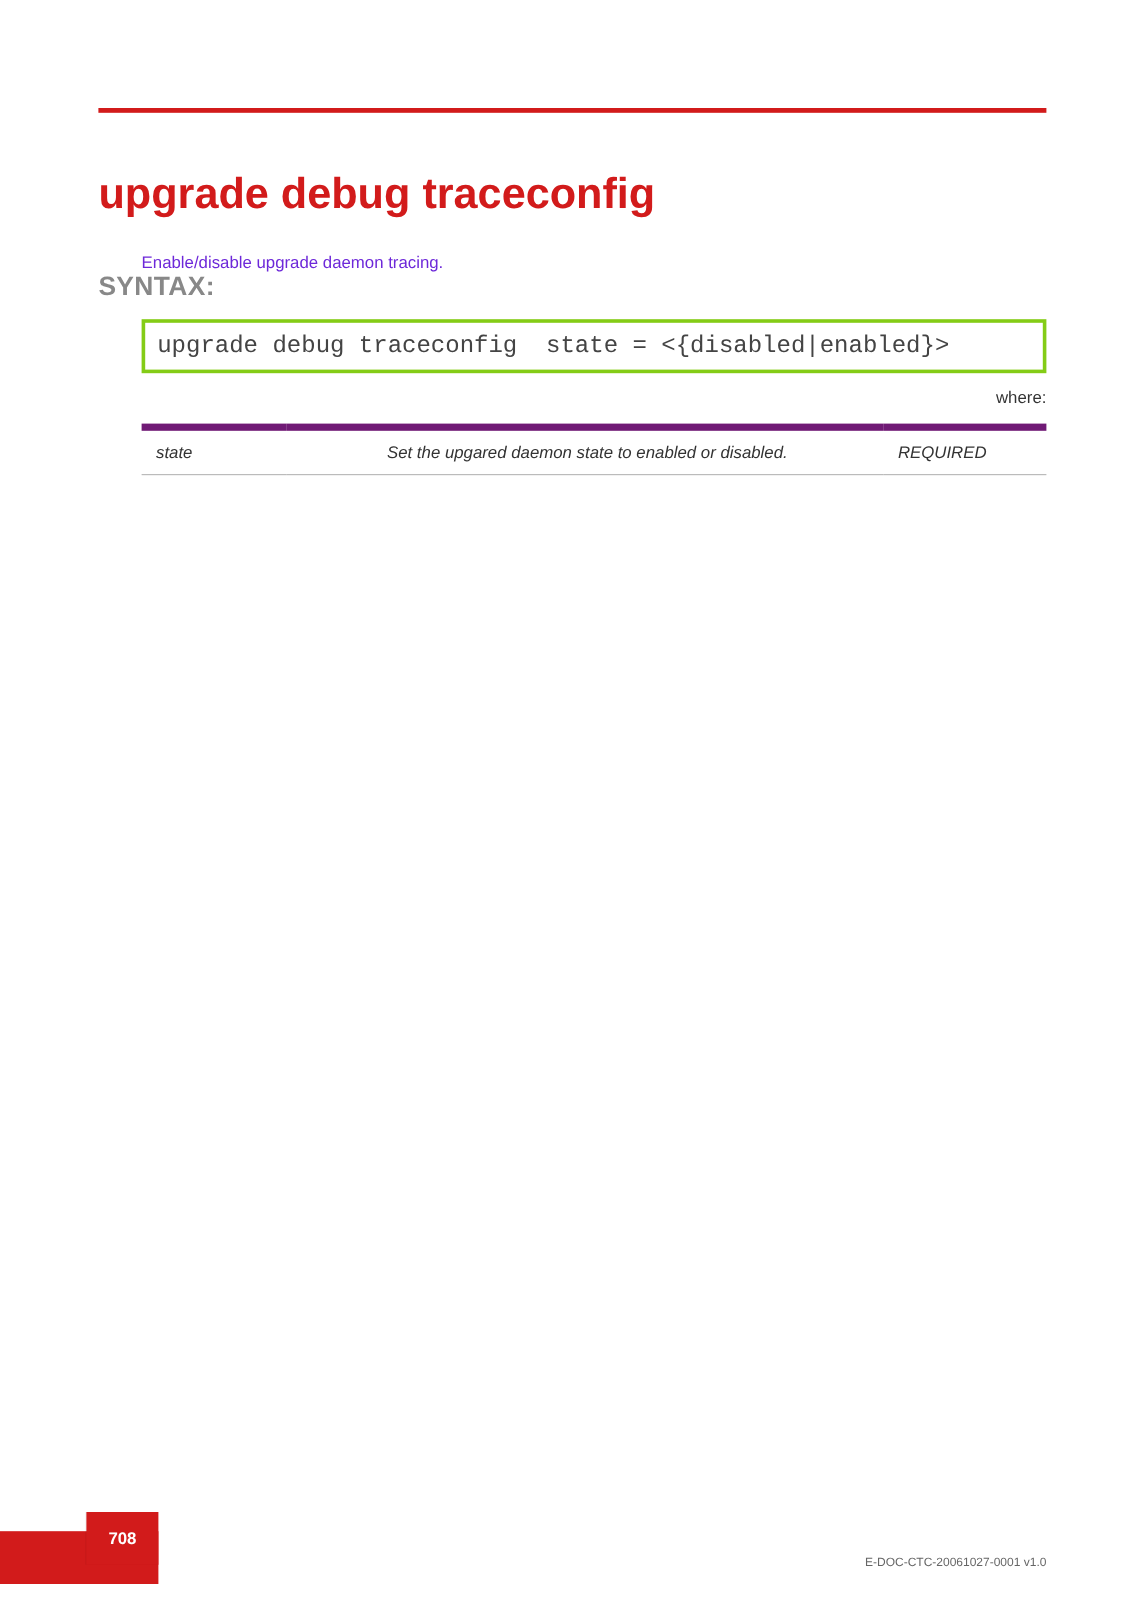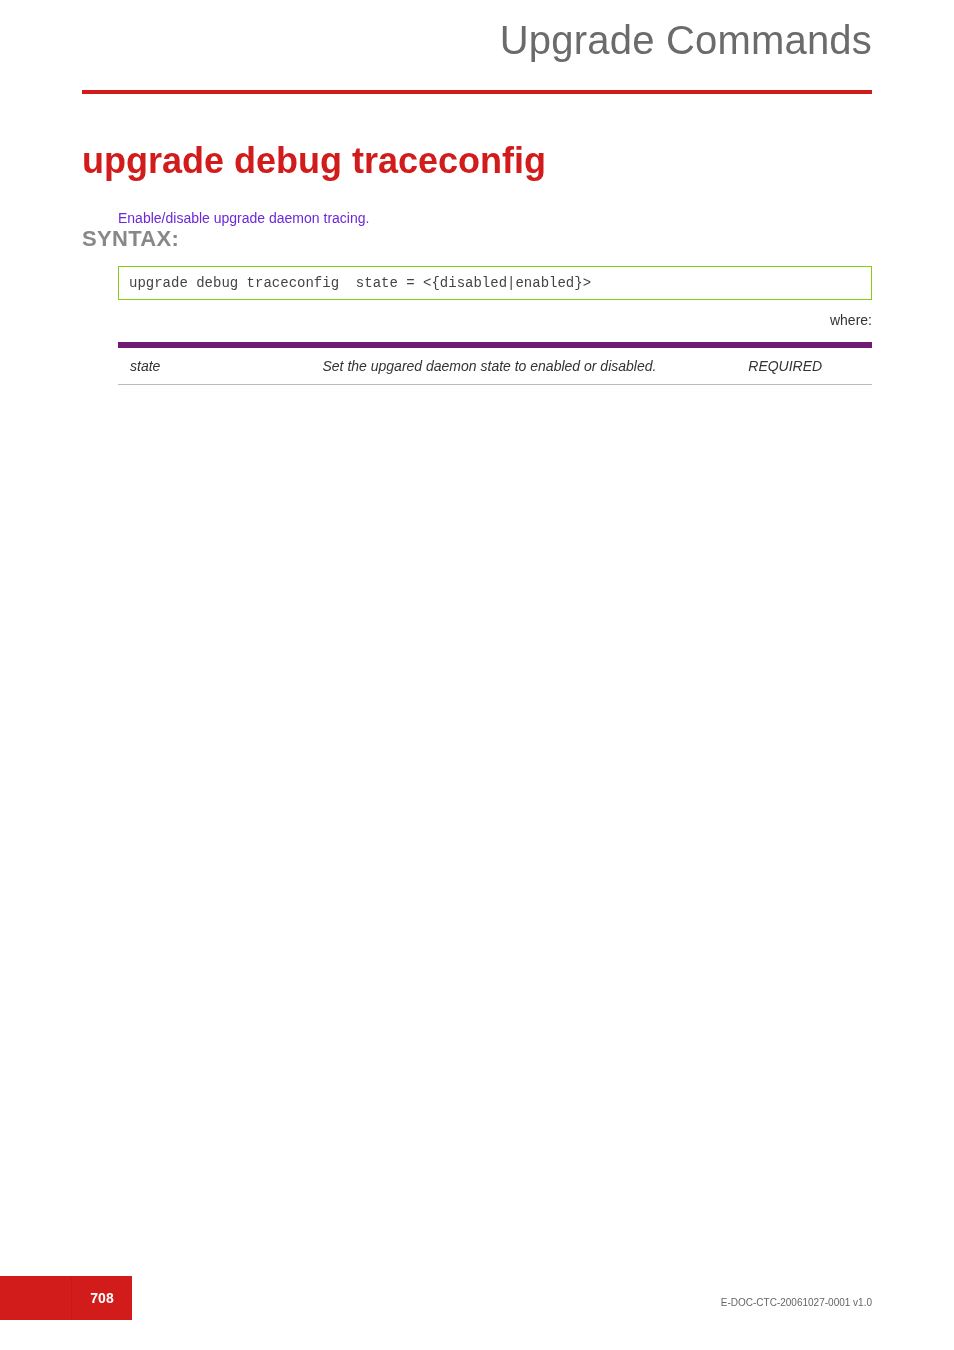--- a/index.html
+++ b/index.html
@@ -46,24 +46,24 @@
   }
   .h2 {
     color: #888888;
     font-size: 22px;
     font-weight: 700;
     letter-spacing: 0.3px;
     margin-bottom: 14px;
   }
   .syntax-box {
     margin-left: 36px;
-    border: 1px solid #84cc16;
+    border: 3px solid #84cc16;
     padding: 8px 10px;
     font-family: "Courier New", Courier, monospace;
-    font-size: 14px;
+    font-size: 20px;
     color: #444;
     white-space: pre;
     margin-bottom: 12px;
   }
   .where {
     margin-left: 36px;
     font-size: 14px;
     color: #333;
     margin-bottom: 14px;
     text-align: right;
@@ -98,21 +98,21 @@
     width: 132px;
     height: 44px;
     background: #d21b1b;
     display: flex;
     align-items: center;
     justify-content: center;
   }
   .page-tab-inner {
     position: absolute;
     left: 72px;
-    bottom: 0;
+    bottom: 16px;
     width: 60px;
     height: 44px;
     background: #d21b1b;
     box-shadow: -1px 0 0 rgba(0,0,0,0.05);
     display: flex;
     align-items: center;
     justify-content: center;
   }
   .page-num {
     color: #fff;
@@ -125,23 +125,20 @@
     bottom: 12px;
     font-size: 10px;
     color: #666;
   }
 </style>
 </head>
 <body>
 
 <div class="page">
 
-  <div class="header">
-    <span class="header-title">Upgrade Commands</span>
-  </div>
 
   <div class="red-rule"></div>
 
   <div class="content">
 
     <h1 class="h1">upgrade debug traceconfig</h1>
 
     <p class="desc">Enable/disable upgrade daemon tracing.</p>
 
     <h2 class="h2">SYNTAX:</h2>

